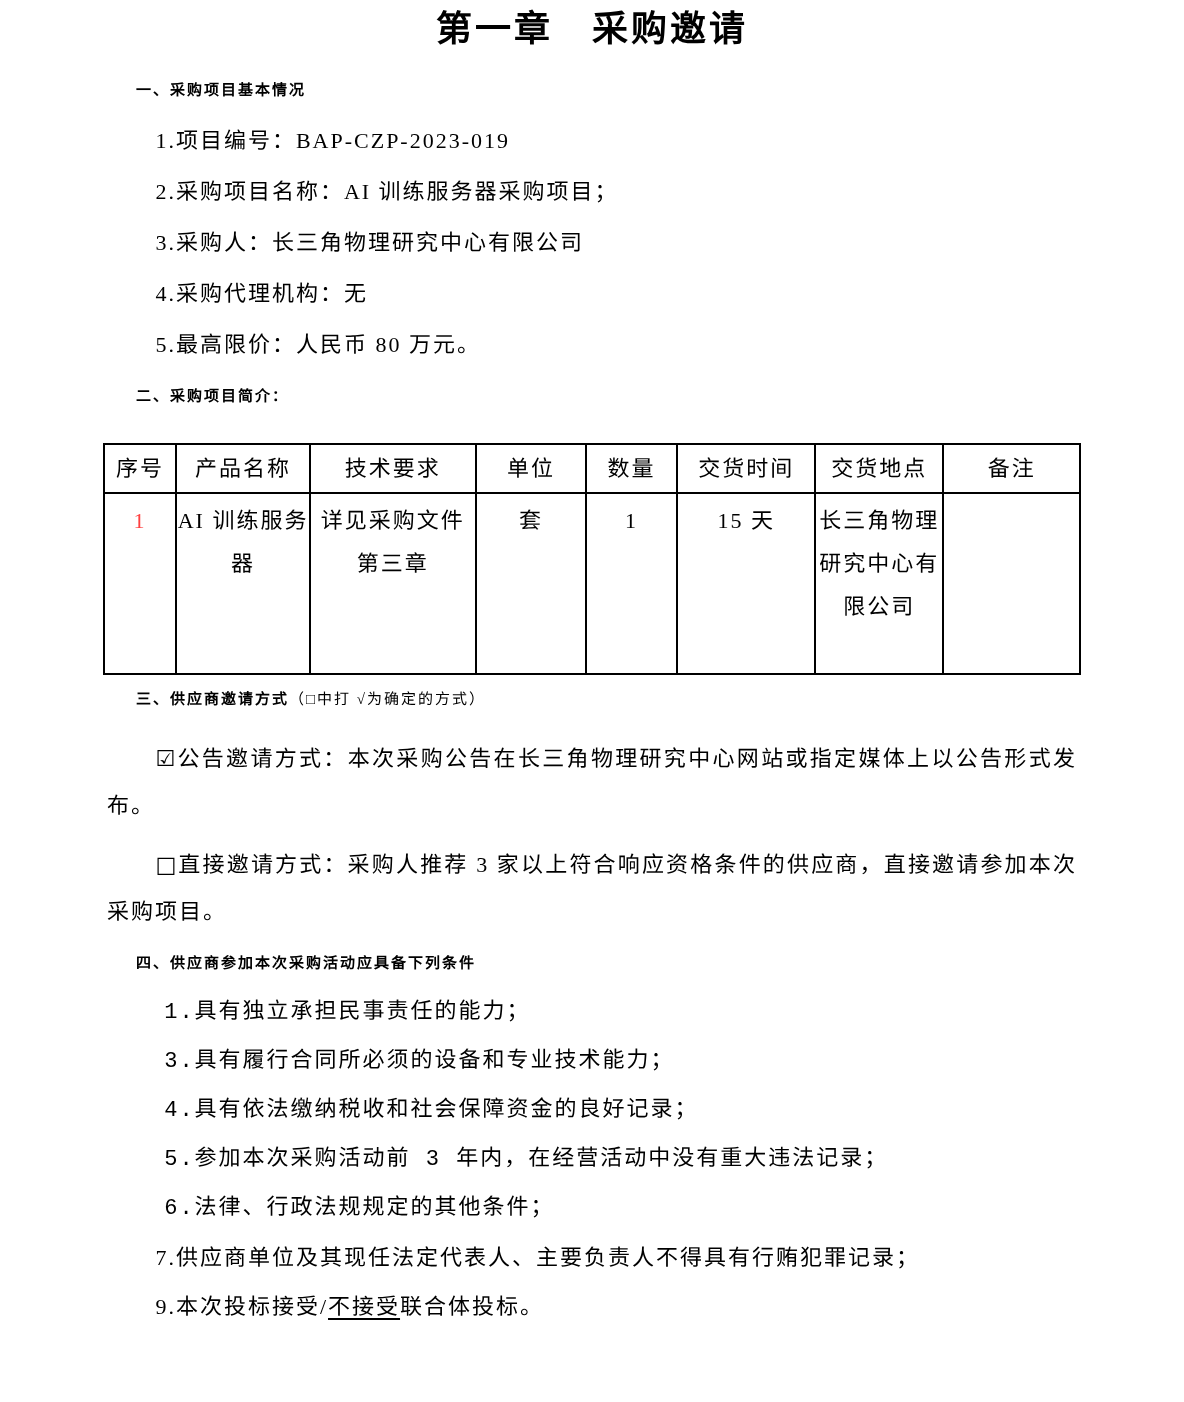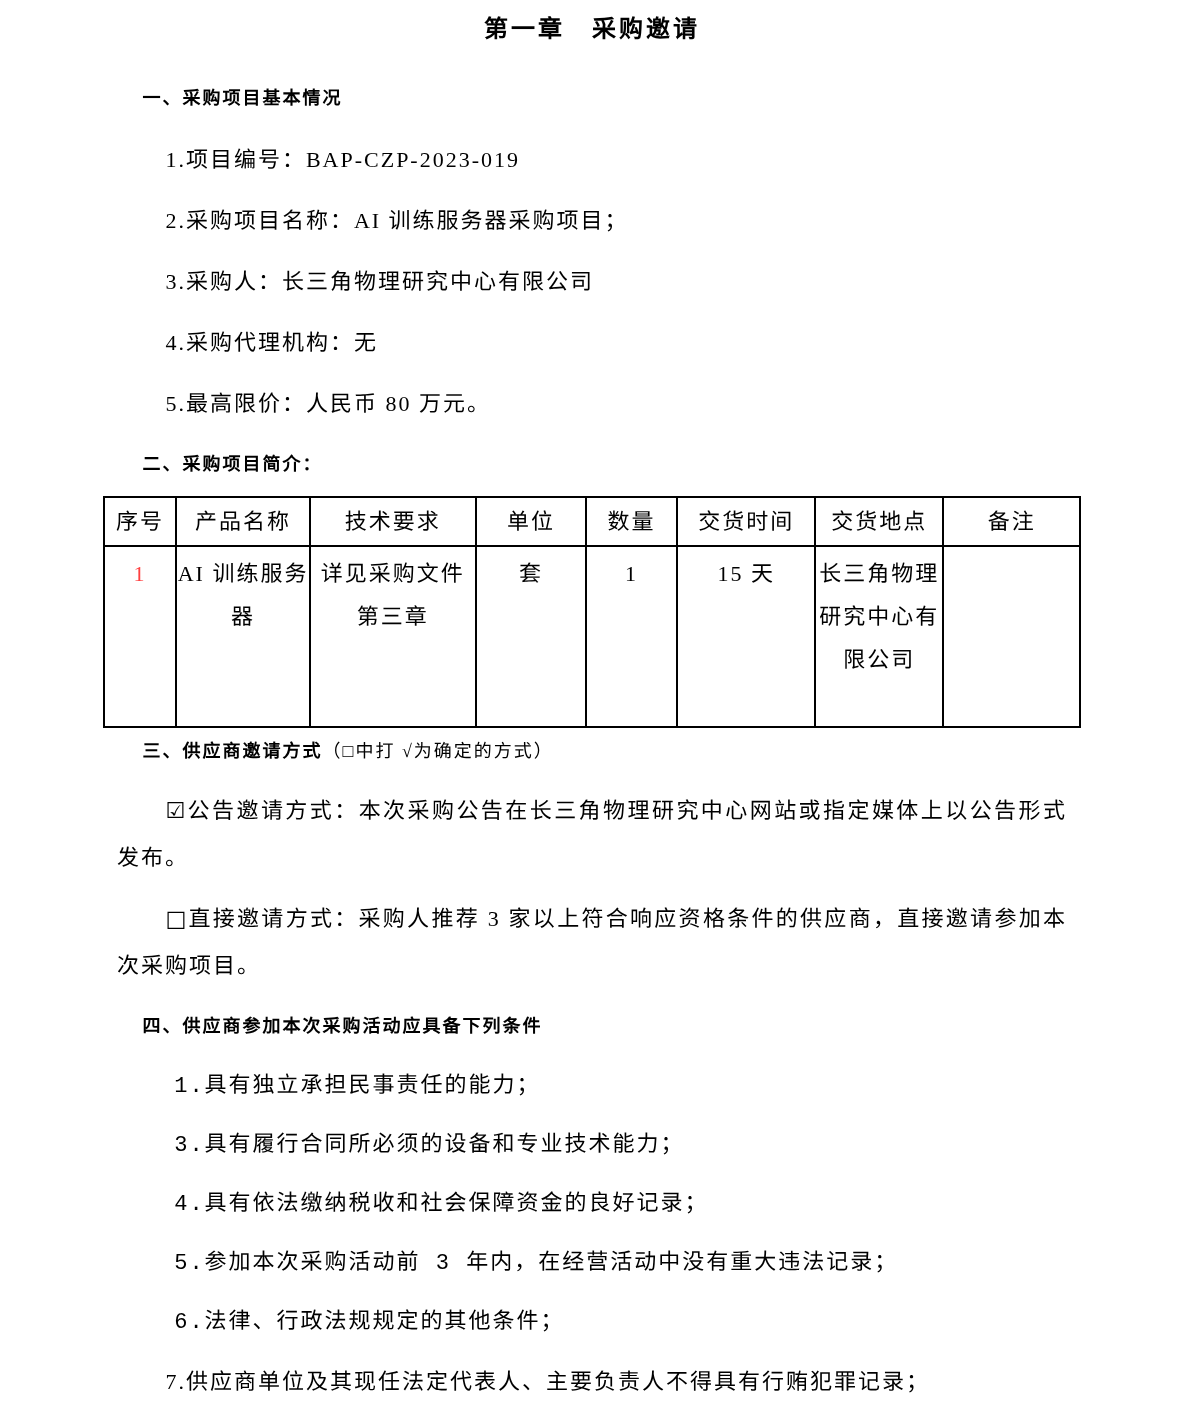--- a/index.html
+++ b/index.html
@@ -16,61 +16,61 @@
     line-height: 47px;
     letter-spacing: 2px;
     color: #000000;
   }
   .page {
     padding: 4px 103px 0 103px;
   }
   .doc-title {
     font-family: "Liberation Sans", "DejaVu Sans", sans-serif;
     font-weight: bold;
-    font-size: 24px;
+    font-size: 36px;
     line-height: 50px;
     letter-spacing: 3px;
     text-align: center;
-    margin: 0 0 21px 0;
+    margin: 0 0 12px 0;
   }
   h2.sec-heading {
     font-family: "Liberation Sans", "DejaVu Sans", sans-serif;
     font-weight: bold;
-    font-size: 18px;
+    font-size: 15px;
     line-height: 47px;
     margin: 0;
     text-indent: 2.2em;
   }
   h2.sec-heading .normal-part {
     font-family: "Liberation Serif", "DejaVu Serif", serif;
     font-weight: normal;
     text-align: right;
   }
-  p { margin: 14px; }
+  p { margin: 4px; }
   .item {
     text-indent: 2.2em;
   }
   .deep-indent {
     text-indent: 2.6em;
     font-family: Liberation Mono, monospace;
   }
   .wrap-par {
     text-indent: 2.2em;
     text-align: justify;
   }
   .mt-8  { margin-top: 8px; }
   .mt-12 { margin-top: 12px; }
   .mt-16 { margin-top: 16px; }
   .sec4 p { line-height: 45px; }
 
   table.products {
     width: 100%;
     border-collapse: collapse;
     table-layout: fixed;
-    margin-top: 8px;
+    margin-top: 24px;
     border: 2px solid #000;
   }
   table.products th,
   table.products td {
     border: 2px solid #000;
     text-align: center;
     letter-spacing: 2px;
     font-weight: normal;
     padding: 0;
   }

